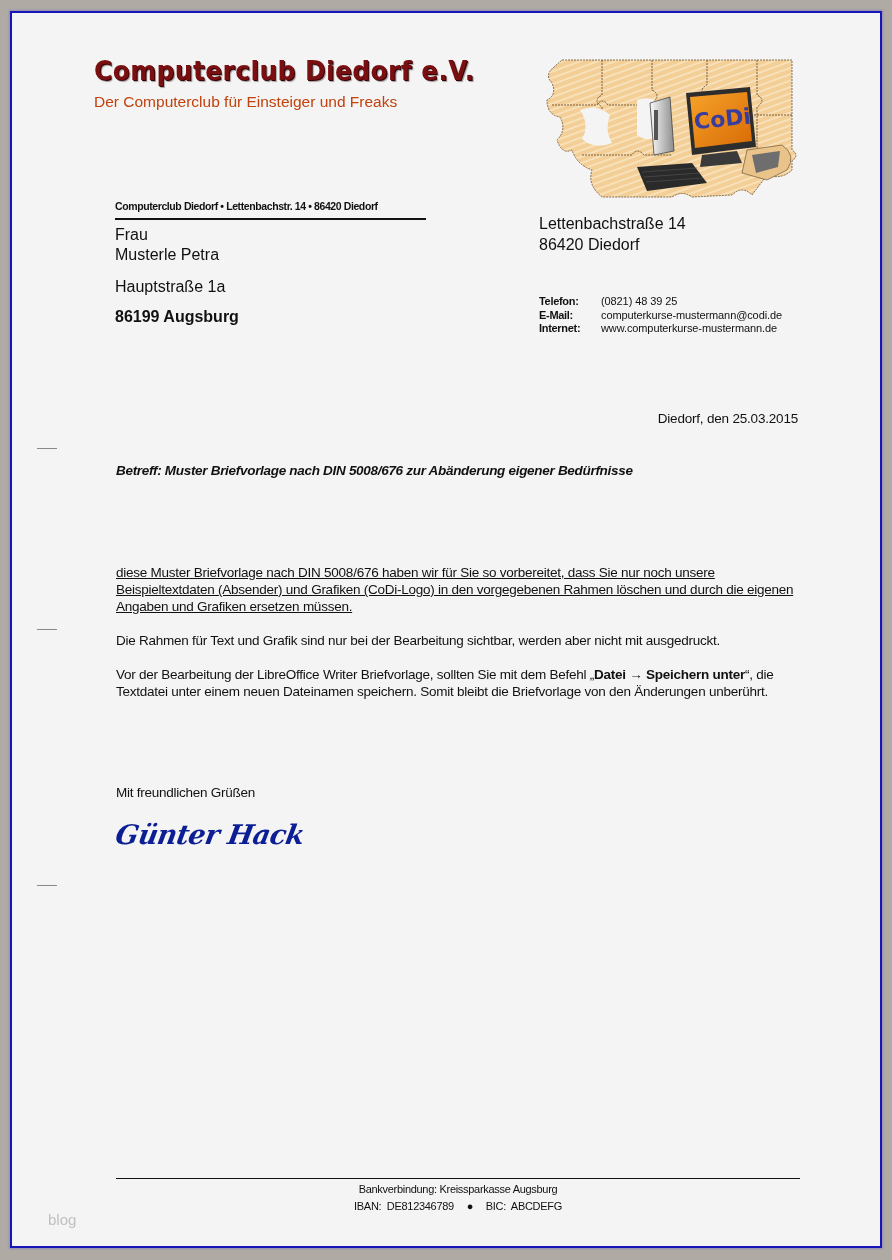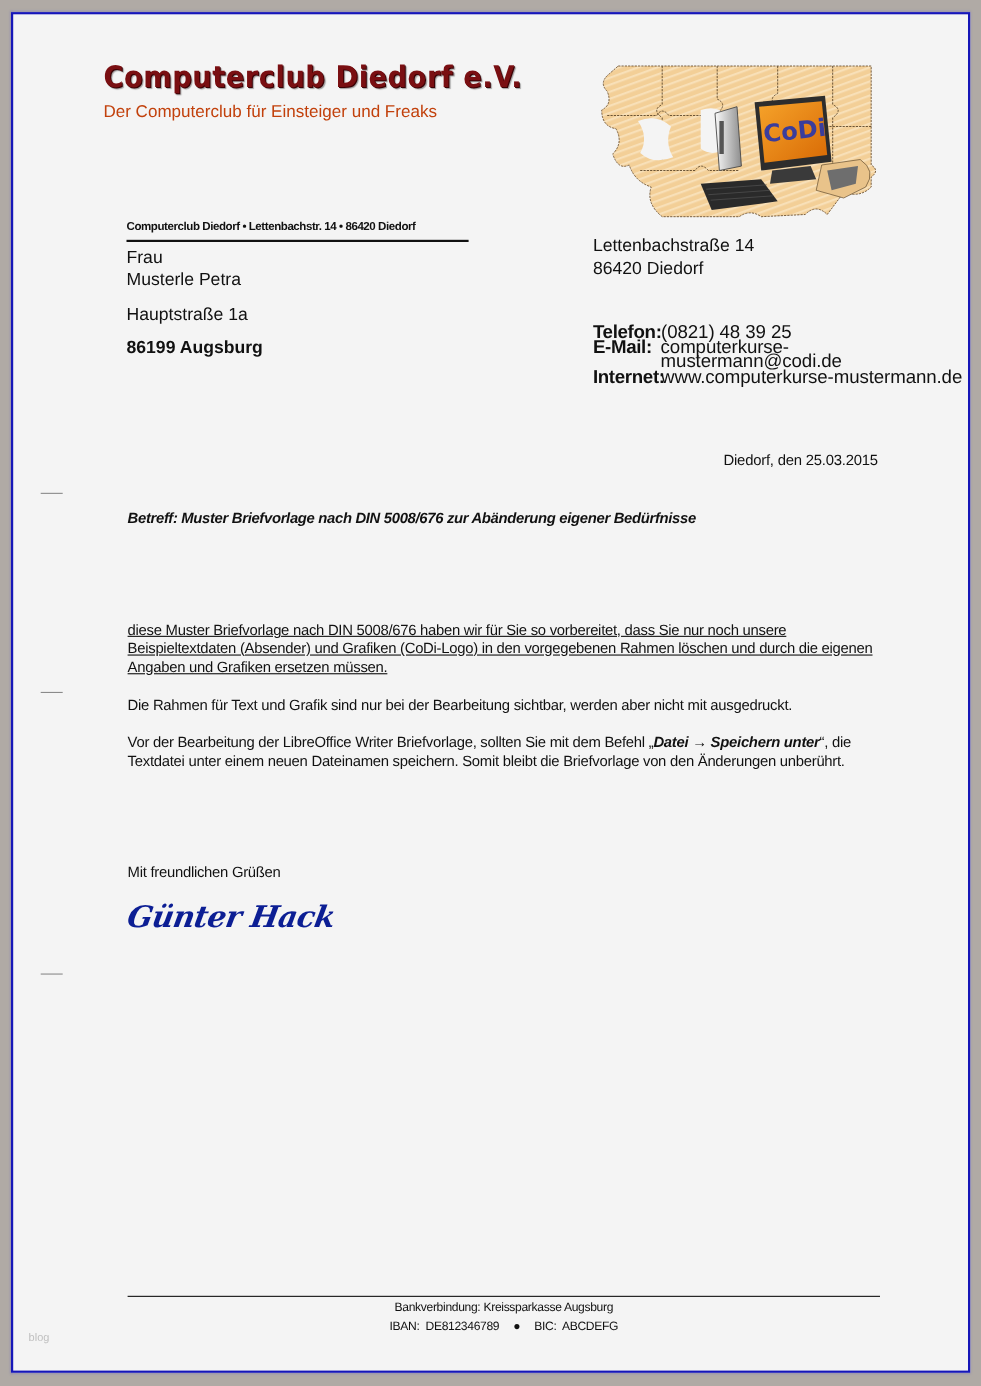--- a/index.html
+++ b/index.html
@@ -60,58 +60,58 @@
     left: 103px; top: 205px;
     width: 311px; height: 2px; background: #111;
   }
 
   .recipient { left: 103px; top: 212px; font-size: 16px; line-height: 20px; }
   .recipient .l3 { margin-top: 12px; }
   .recipient .l4 { margin-top: 10px; font-weight: bold; text-align: right; }
 
   .return-address { left: 527px; top: 200px; font-size: 16px; line-height: 21px; }
 
-  .contacts { left: 527px; top: 282px; font-size: 17px; line-height: 13.5px; }
+  .contacts { left: 527px; top: 282px; font-size: 11px; line-height: 13.5px; }
   .contacts .row { display: flex; }
   .contacts .k { width: 62px; font-weight: bold; letter-spacing: -0.3px; }
   .contacts .v { letter-spacing: -0.1px; }
 
   .date { right: 82px; top: 398px; font-size: 13.5px; letter-spacing: -0.2px; }
 
   .fold { left: 25px; width: 20px; height: 1px; background: #8a8a8a; }
 
   .subject {
     left: 104px; top: 450px;
     font-size: 13.5px; font-weight: bold; font-style: italic;
     letter-spacing: -0.3px; white-space: nowrap;
   }
 
   .body-text { left: 104px; width: 700px; font-size: 13.5px; line-height: 17px; letter-spacing: -0.25px; }
   .greeting { top: 502px; }
   .para1 { top: 551px; text-decoration: underline; }
   .para2 { top: 619px; }
   .para3 { top: 653px; }
   .closing { top: 771px; }
-  .bi { font-weight: bold; font-style: italic; }
+  .bi { font-weight: bold; }
 
   .signature {
     left: 104px; top: 806px;
     font-family: "DejaVu Serif", serif;
     font-style: italic; font-weight: bold;
     font-size: 27px; color: #0c1e94;
     letter-spacing: -0.5px;
     transform: skewX(-10deg);
     white-space: nowrap;
   }
 
   .footer-rule { left: 104px; top: 1165px; width: 684px; height: 1px; background: #111; }
   .footer { left: 104px; top: 1168px; width: 684px; text-align: center; font-size: 11px; line-height: 17px; letter-spacing: -0.3px; }
   .footer .dot { margin: 0 10px; }
 
-  .watermark { left: 14px; top: 1198px; font-size: 10px; color: #c0c0c0; }
+  .watermark { left: 36px; top: 1198px; font-size: 15px; color: #c0c0c0; }
 </style>
 </head>
 <body>
 
 <div class="page">
 
   <div class="abs club-title">Computerclub Diedorf e.V.</div>
   <div class="abs club-subtitle">Der Computerclub für Einsteiger und Freaks</div>
 
   <div class="abs logo">

